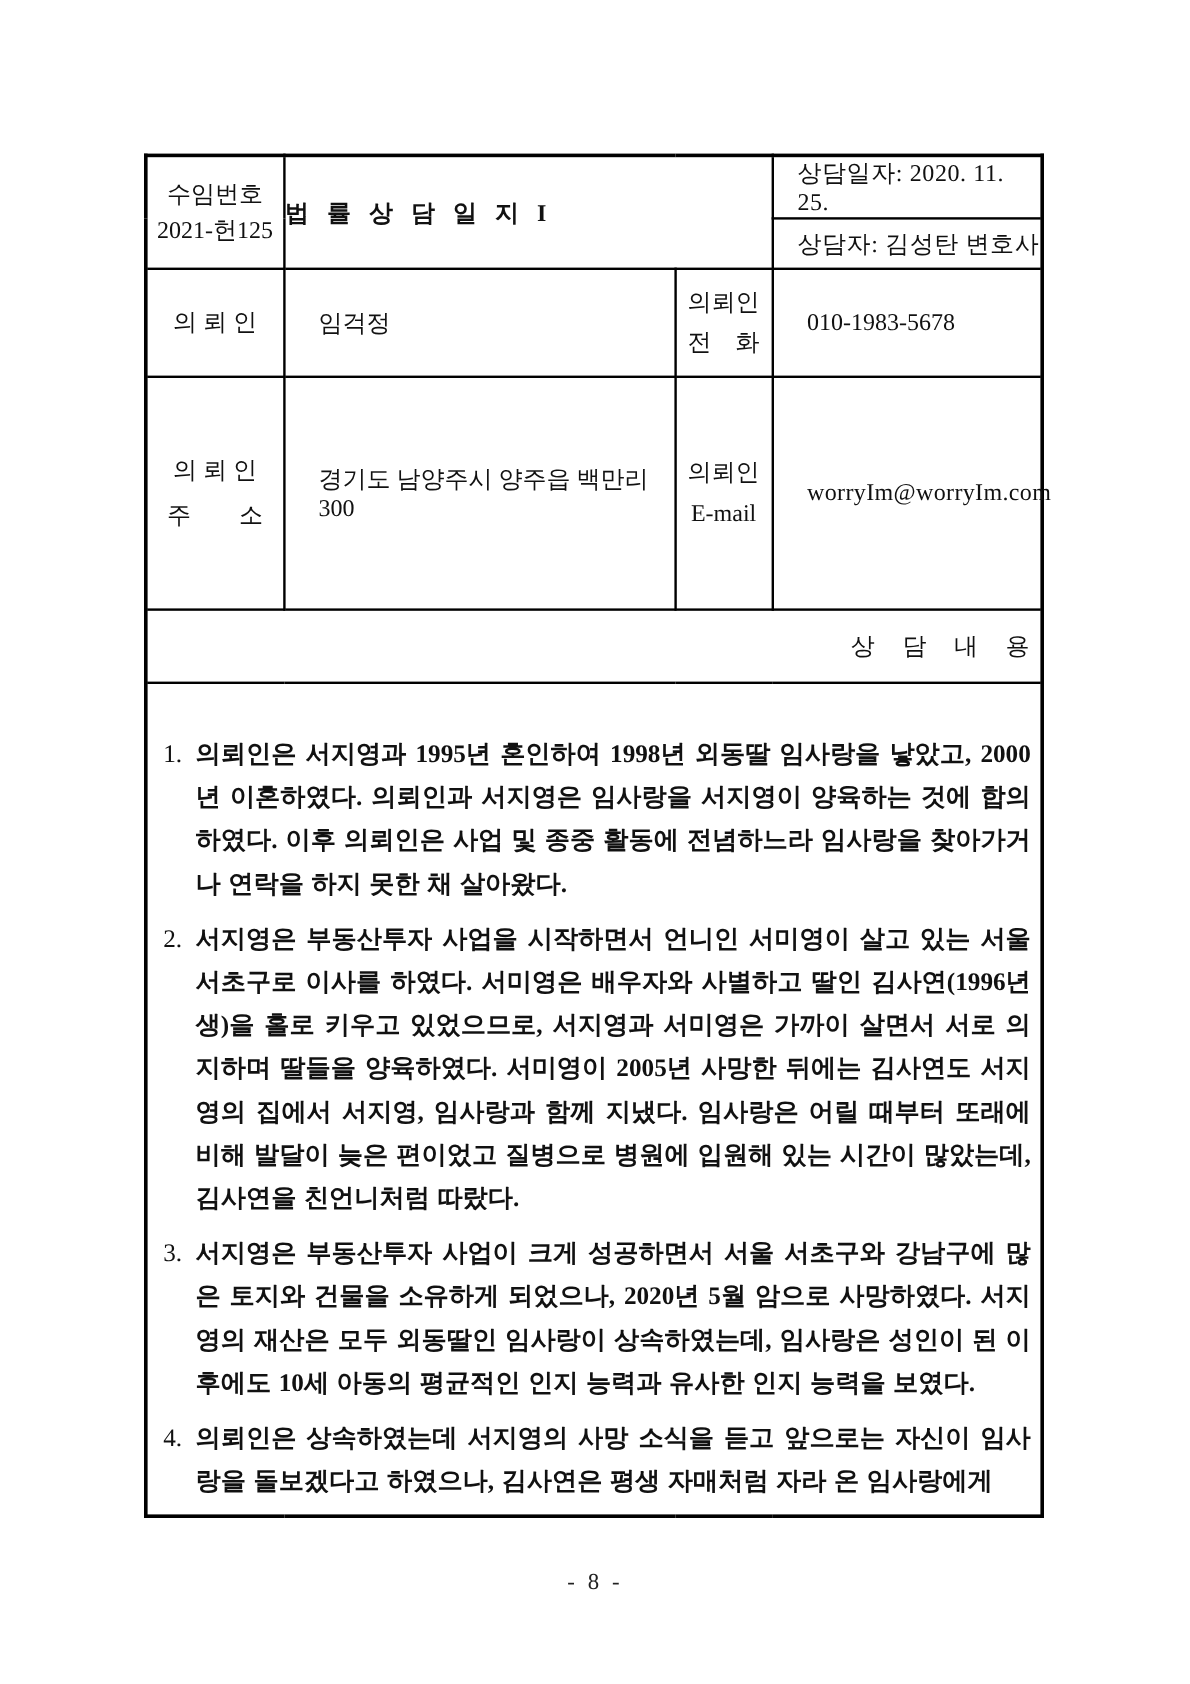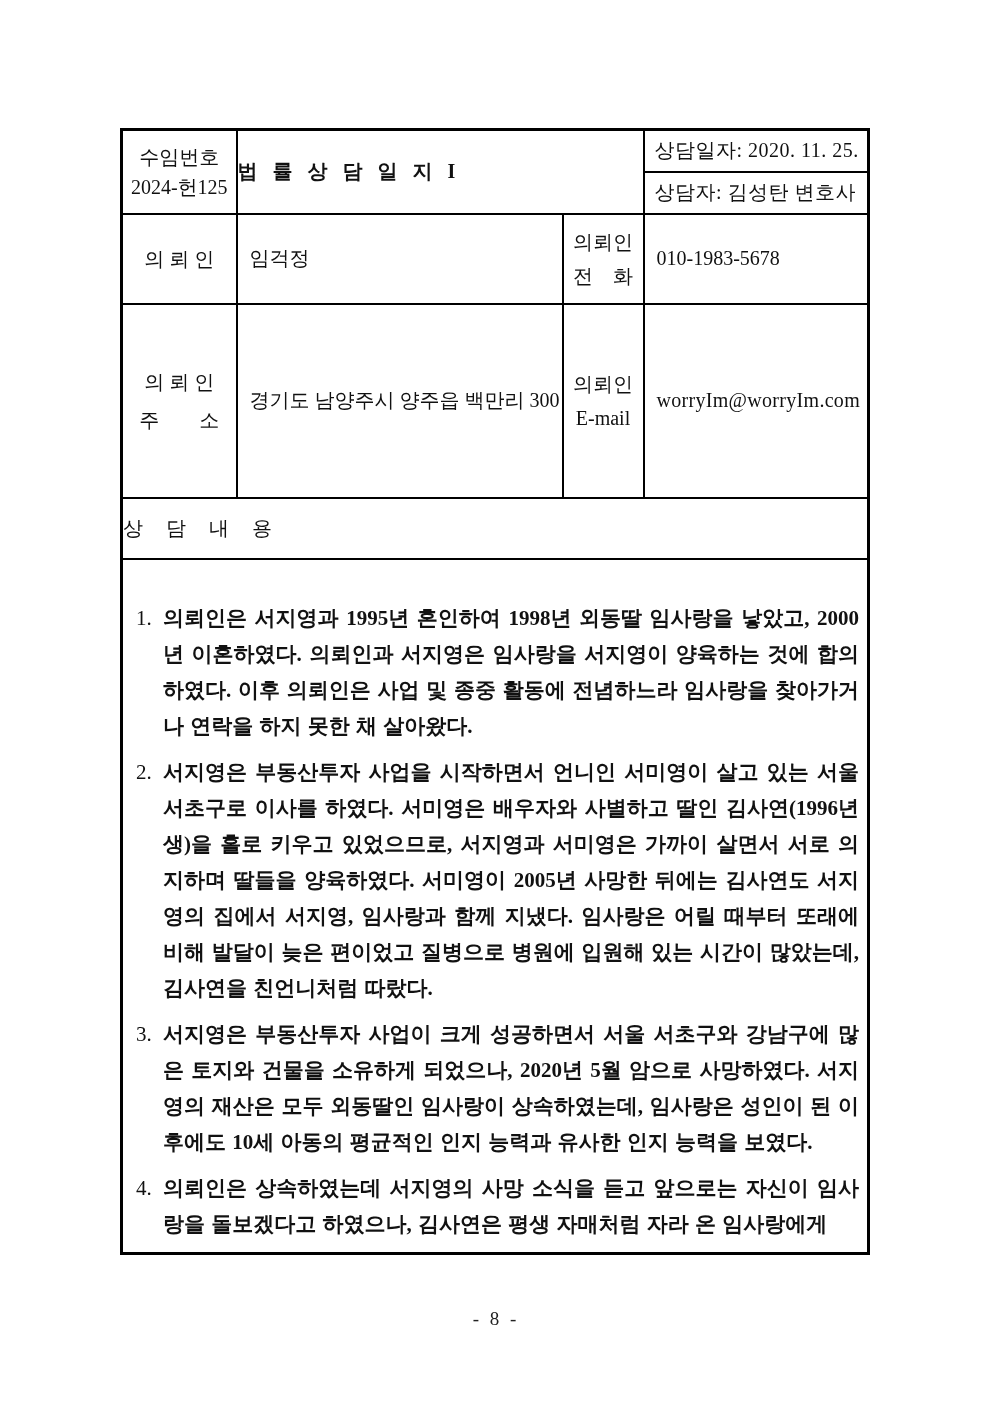--- a/index.html
+++ b/index.html
@@ -36,29 +36,29 @@
   td.outer-b { border-bottom-width: 3px; }
 
   .case-cell { text-align: center; font-size: 19px; line-height: 30px; }
   .title-cell {
     text-align: left;
     font-size: 30px;
     font-weight: bold;
     letter-spacing: 5px;
     color: #000;
   }
-  .hdr-right { font-size: 19px; padding-left: 10px; letter-spacing: 0.5px; }
+  .hdr-right { font-size: 19px; padding-left: 20px; letter-spacing: 0.5px; }
 
   .label-cell { text-align: center; line-height: 34px; font-size: 20px; }
   .label-cell .l2 { display: block; }
-  .value-cell { padding-left: 12px; text-align: left; font-size: 20px; }
+  .value-cell { padding-left: 28px; text-align: left; font-size: 20px; }
   .email-val { font-size: 20px; letter-spacing: 0.3px; }
 
   .section-cell {
-    text-align: left;
+    text-align: right;
     font-size: 21px;
     letter-spacing: 9px;
     font-weight: normal;
   }
 
   .content-cell {
     vertical-align: top;
     padding: 40px 8px 0 10px;
   }
   .item {
@@ -98,21 +98,21 @@
       <col style="width:115px">
       <col style="width:326px">
       <col style="width:81px">
       <col style="width:225px">
     </colgroup>
 
     <tbody>
         <tr style="height:42px">
       <td rowspan="2" class="case-cell outer-l outer-t">
         <span>수임번호</span><br>
-        <span>2024-헌125</span>
+        <span>2021-헌125</span>
       </td>
       <td rowspan="2" colspan="2" class="title-cell outer-t">
         <span>법 률 상 담 일 지 I</span>
       </td>
       <td class="hdr-right outer-r outer-t">
         <span>상담일자: 2020. 11. 25.</span>
       </td>
     </tr>
     <tr style="height:42px">
       <td class="hdr-right outer-r">

